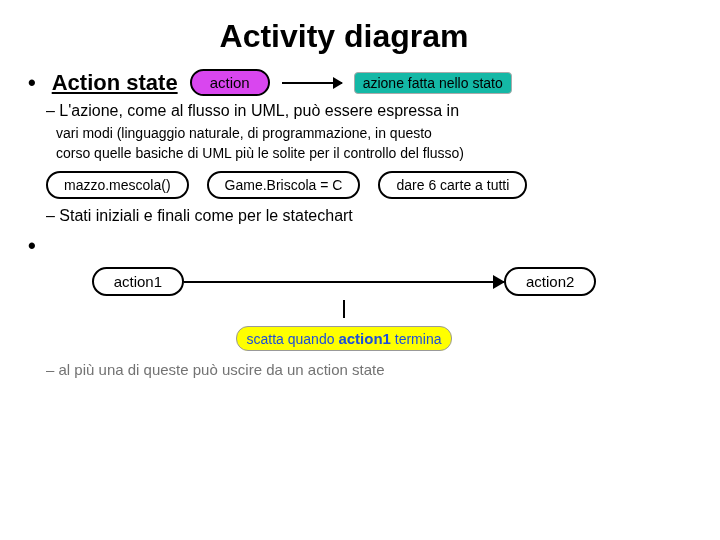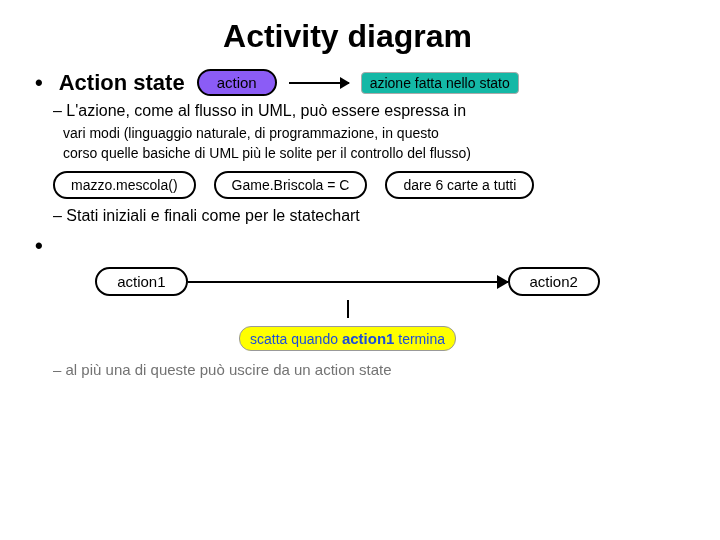--- a/index.html
+++ b/index.html
@@ -6,21 +6,21 @@
     body {
       width: 720px;
       height: 540px;
       background: #fff;
       font-family: Arial, sans-serif;
       overflow: hidden;
     }
     .page {
       width: 696px;
       height: 540px;
-      padding: 18px 36px 18px 35px;
+      padding: 18px 36px 18px 28px;
       position: relative;
     }
     h1 {
       text-align: center;
       font-size: 32px;
       font-weight: bold;
       margin-bottom: 14px;
       color: #000;
     }
     .bullet-section {
@@ -29,33 +29,34 @@
     .bullet-row {
       display: flex;
       align-items: center;
       gap: 12px;
       margin-bottom: 4px;
     }
     .bullet-label {
       font-size: 22px;
       font-weight: bold;
       color: #000;
+      text-decoration: underline;
     }
     .bullet-dot {
       font-size: 22px;
       font-weight: bold;
       color: #000;
       margin-right: 4px;
     }
     .action-pill {
       border: 2px solid #000;
       border-radius: 20px;
       padding: 3px 18px;
       font-size: 15px;
-      background: #8b5cf6;
+      background: #d946ef;
       white-space: nowrap;
     }
     .arrow-line {
       display: inline-block;
       width: 60px;
       height: 2px;
       background: #000;
       position: relative;
     }
     .arrow-line::after {

